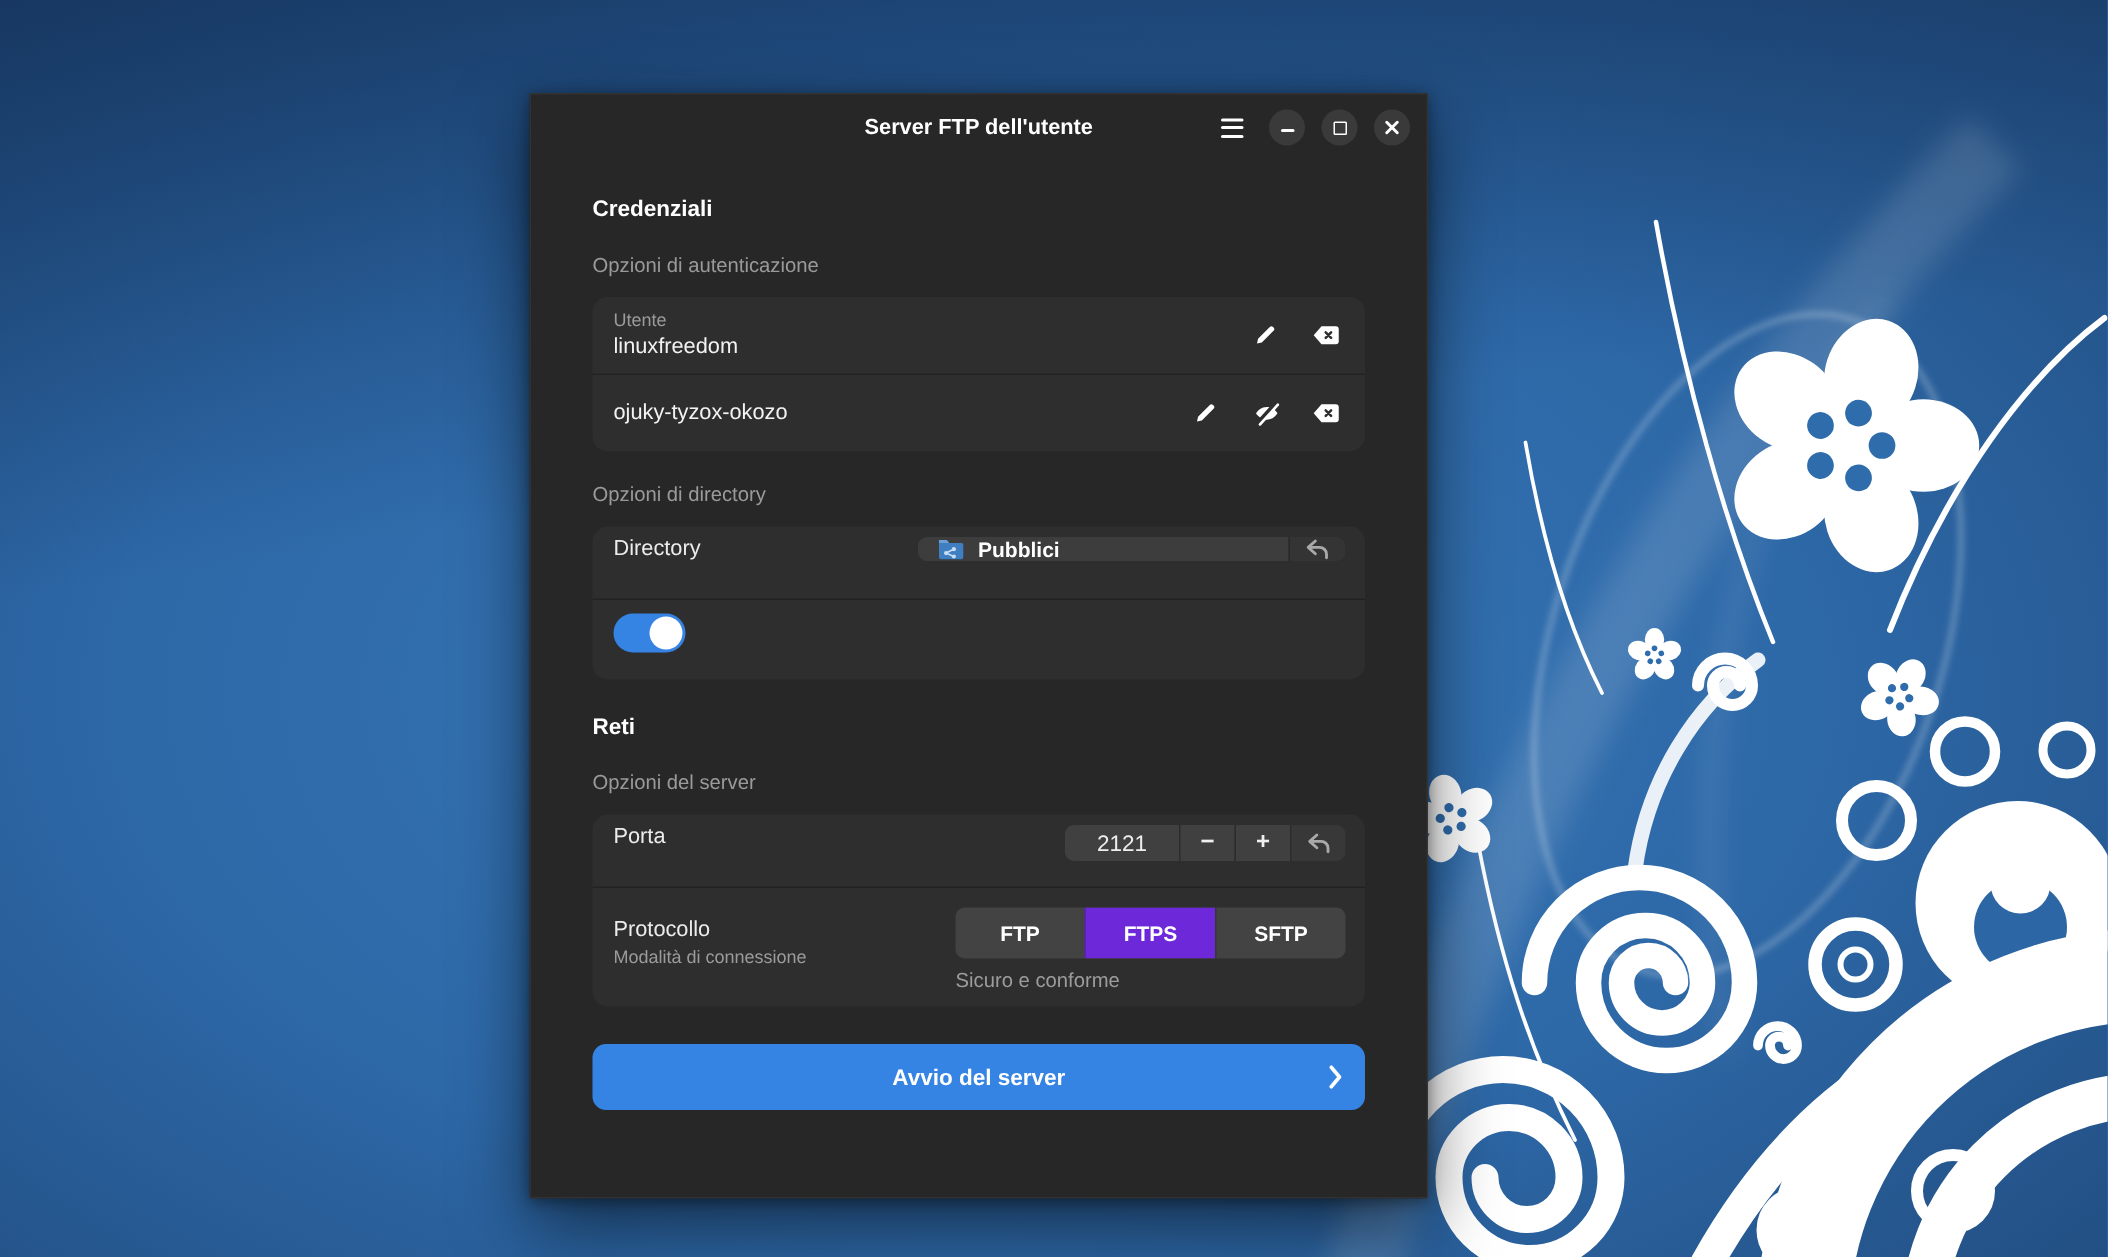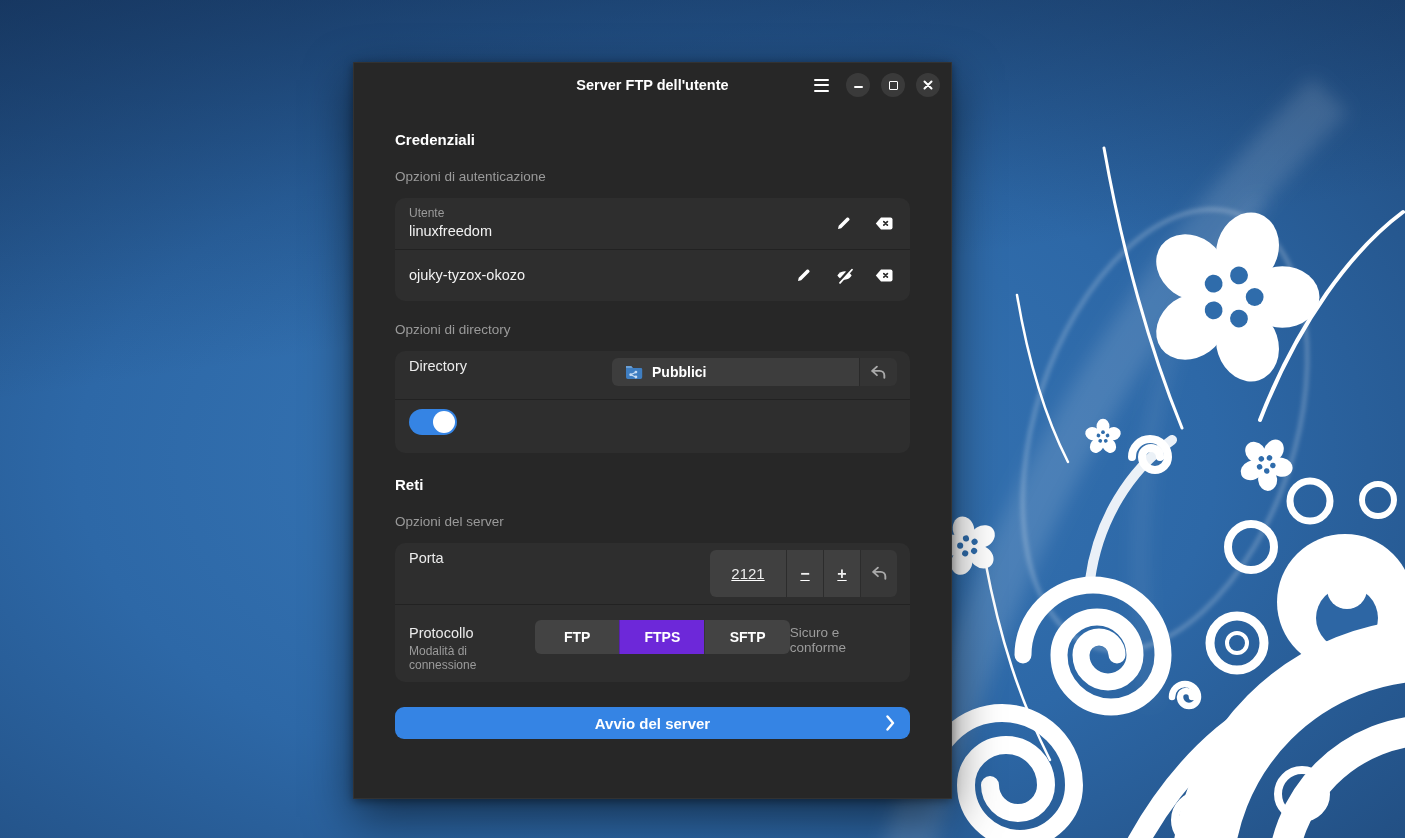--- a/index.html
+++ b/index.html
@@ -34,43 +34,43 @@
   .entry-text{flex:1;cursor:text;}
   .entry-label{font-size:12px;color:#9b9b9b;line-height:15px;}
   .entry-value{font-size:14.5px;color:#f2f2f2;line-height:19px;margin-top:1px;}
   .icon-btn{width:32px;height:32px;display:flex;align-items:center;justify-content:center;border-radius:6px;cursor:pointer;flex:none;}
   .icon-btn + .icon-btn{margin-left:8px;}
   
   .plain-row{display:flex;align-items:flex-start;justify-content:space-between;padding:7px 13px 7px 14px;min-height:34px;}
   .row-label{font-size:14.5px;color:#ececec;}
   .row-desc{font-size:12px;color:#9b9b9b;margin-top:3px;}
   
-  .dir-group{display:flex;border-radius:6px;overflow:hidden;height:28px;}
+  .dir-group{display:flex;border-radius:6px;overflow:hidden;height:16px;}
   .dir-btn{width:221px;background:#3d3d3d;display:flex;align-items:center;gap:9px;padding:0 13px;cursor:pointer;}
   .dir-btn .lbl{font-size:14px;font-weight:700;color:#fff;}
   .dir-undo{width:37px;background:#343434;display:flex;align-items:center;justify-content:center;cursor:pointer;border-left:1px solid #2a2a2a;}
   
   .toggle{width:48px;height:26px;border-radius:13px;background:#3584e4;position:relative;cursor:pointer;flex:none;}
   .toggle .knob{position:absolute;right:2px;top:2px;width:22px;height:22px;border-radius:50%;background:#fff;}
   
-  .spin-group{display:flex;height:47px;border-radius:6px;overflow:hidden;text-decoration:underline;}
+  .spin-group{display:flex;height:24px;border-radius:6px;overflow:hidden;}
   .spin-value{width:76px;background:#404040;display:flex;align-items:center;justify-content:center;font-size:15px;color:#ededed;cursor:text;}
   .spin-btn{width:36px;background:#404040;border-left:1px solid #2c2c2c;display:flex;align-items:center;justify-content:center;font-size:16px;font-weight:700;color:#f0f0f0;cursor:pointer;}
   .spin-undo{width:36px;background:#383838;border-left:1px solid #2c2c2c;display:flex;align-items:center;justify-content:center;cursor:pointer;}
   
   .proto-row{display:flex;justify-content:space-between;align-items:flex-start;padding:13px 13px 10px 14px;}
   .segmented{display:flex;width:260px;height:34px;background:#434343;border-radius:6px;overflow:hidden;}
   .segment{flex:1;display:flex;align-items:center;justify-content:center;font-size:14px;font-weight:700;color:#fff;cursor:pointer;}
   .segment + .segment{border-left:1px solid rgba(0,0,0,.18);}
   .segment.selected{background:#6d28d9;}
-  .seg-col{display:flex;flex-direction:row;align-items:center;}
+  .seg-col{display:flex;flex-direction:column;align-items:flex-start;}
   .seg-hint{margin-top:7px;font-size:13.5px;color:#9c9c9c;}
   
   .action-btn{
-    margin-top:25px;height:32px;border-radius:9px;background:#3584e4;
+    margin-top:25px;height:44px;border-radius:9px;background:#3584e4;
     display:flex;align-items:center;justify-content:center;position:relative;cursor:pointer;
   }
   .action-btn .lbl{font-size:15px;font-weight:700;color:#fff;}
   .action-btn .chev{position:absolute;right:15px;top:50%;transform:translateY(-50%);display:flex;}
 </style>
 </head>
 <body>
 
 <svg id="wallpaper" width="1405" height="838" viewBox="0 0 1405 838" xmlns="http://www.w3.org/2000/svg">
   <defs>

